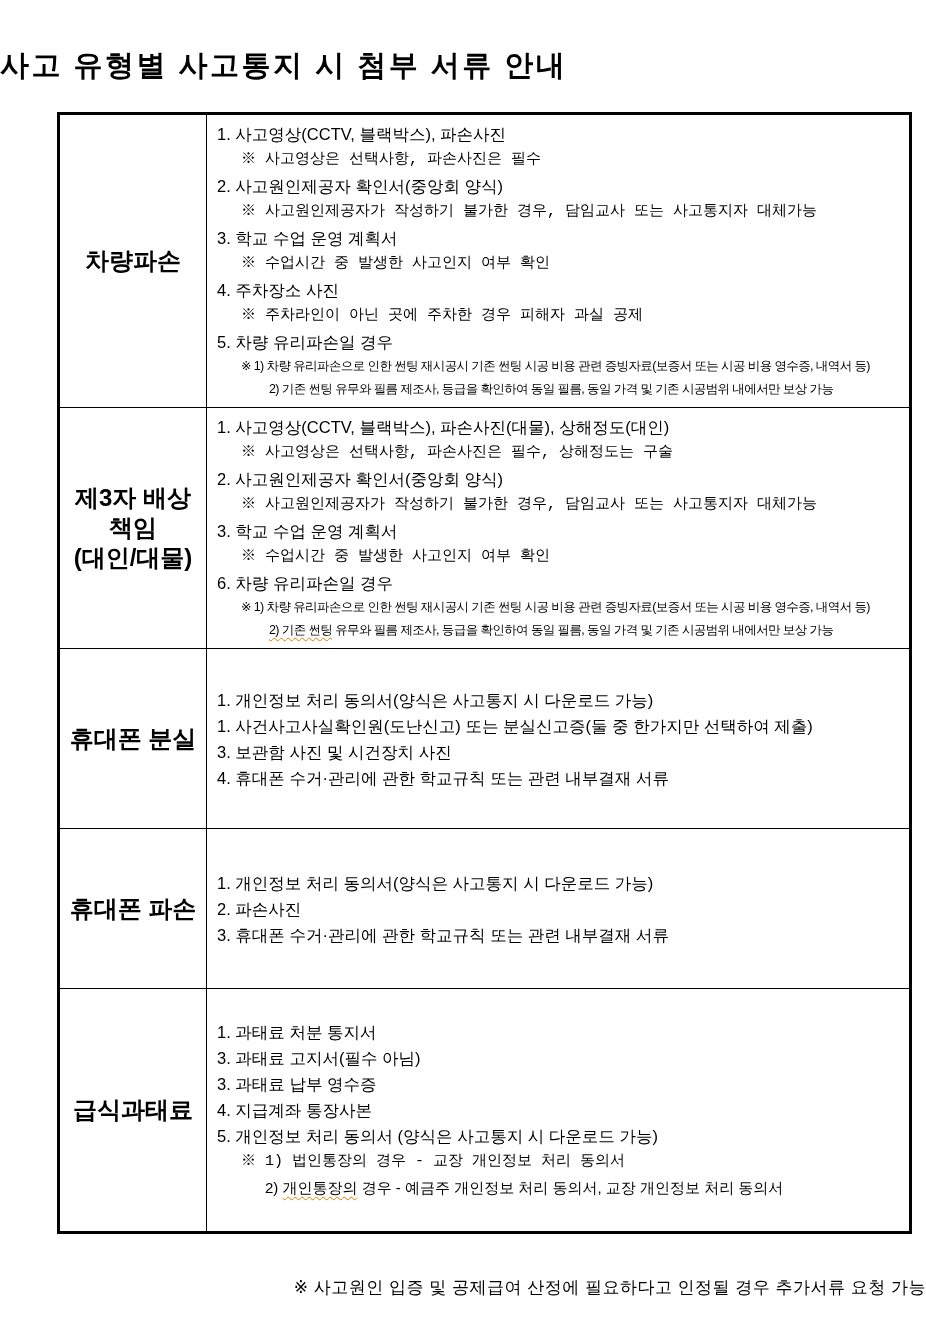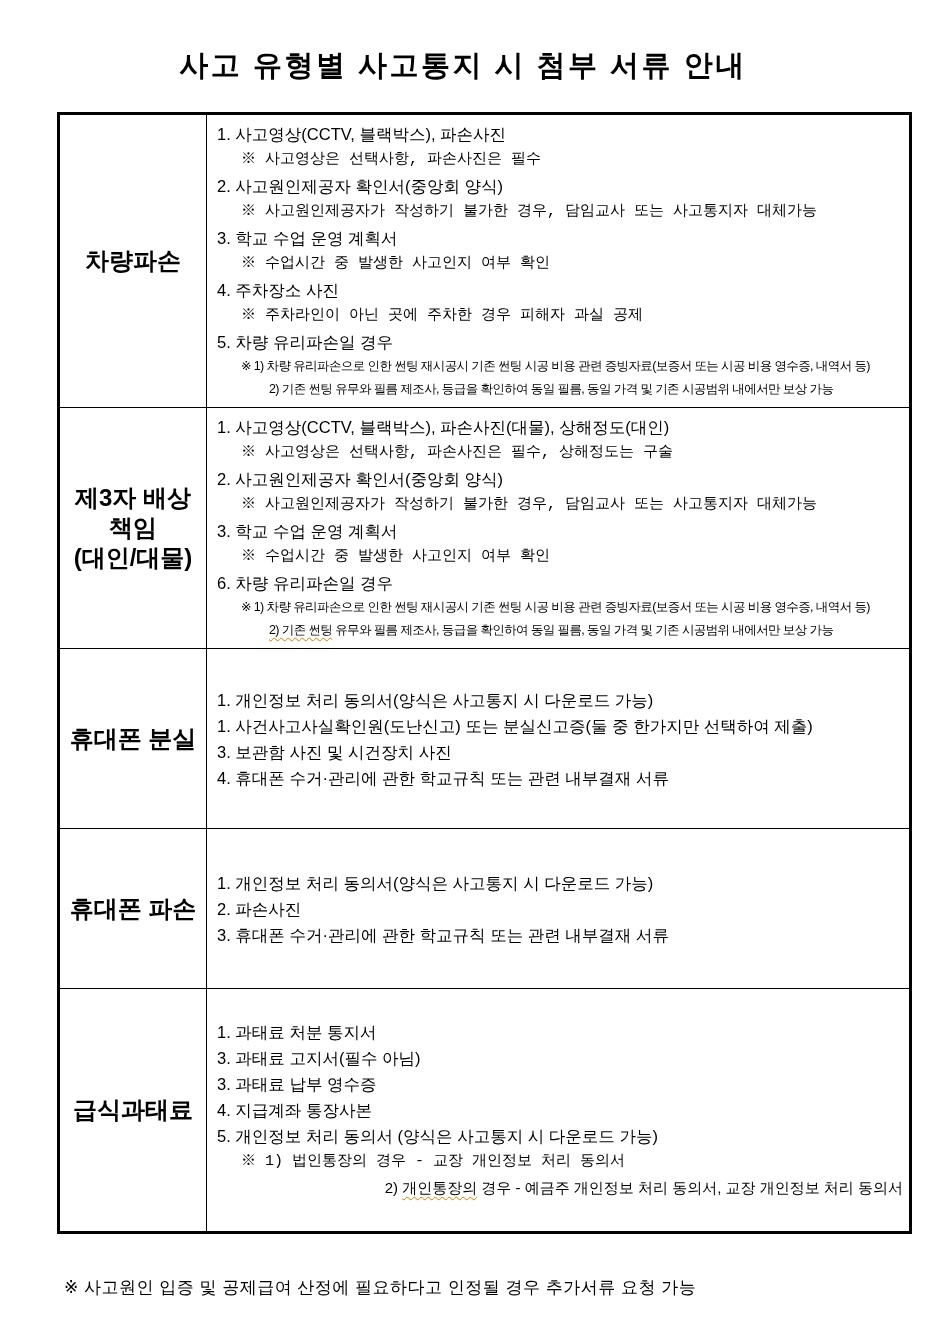--- a/index.html
+++ b/index.html
@@ -10,21 +10,20 @@
     color: #000000;
   }
   body {
     width: 926px;
     height: 1329px;
     overflow: hidden;
     position: relative;
   }
   .page-title {
     margin: 46px 0 26px 0;
-    text-align: center;
     font-size: 29px;
     font-weight: 800;
     letter-spacing: 2.5px;
   }
   table.doc-table {
     border-collapse: collapse;
     table-layout: fixed;
     margin-left: 57px;
     width: 855px;
     border: 3px solid #000000;
@@ -48,34 +47,35 @@
     margin-left: 36px;
   }
   tbody tr:nth-child(1) { height: 286px; }
   tbody tr:nth-child(2) { height: 236px; }
   tbody tr:nth-child(3) { height: 180px; }
   tbody tr:nth-child(4) { height: 160px; }
   tbody tr:nth-child(5) { height: 244px; }
   .line       { white-space: nowrap; }
   .line-item  { font-size: 16.5px; line-height: 26px; }
   .line-note  { font-size: 15px;   line-height: 26px; padding-left: 24px; font-family: Liberation Mono, monospace; }
-  .line-note2 { font-size: 15px;   line-height: 26px; padding-left: 48px; text-align: right; }
+  .line-note2 { font-size: 15px;   line-height: 26px; padding-left: 48px; }
   .line-small  { font-size: 12.5px; line-height: 23px; padding-left: 24px; letter-spacing: -0.6px; }
   .line-small2 { font-size: 12.5px; line-height: 23px; padding-left: 52px; letter-spacing: -0.6px; }
   .squiggle {
     text-decoration: underline;
     text-decoration-style: wavy;
     text-decoration-color: #e07b00;
     text-decoration-thickness: 1px;
     text-underline-offset: 3px;
   }
   .footer-note {
     margin: 42px 0 0 64px;
     font-size: 17px;
     letter-spacing: 0.5px;
+    text-align: right;
   }
 </style>
 </head>
 <body>
 
 <h1 class="page-title">사고 유형별 사고통지 시 첨부 서류 안내</h1>
 
 <table class="doc-table">
   <tbody id="table-body">
       <tr>

